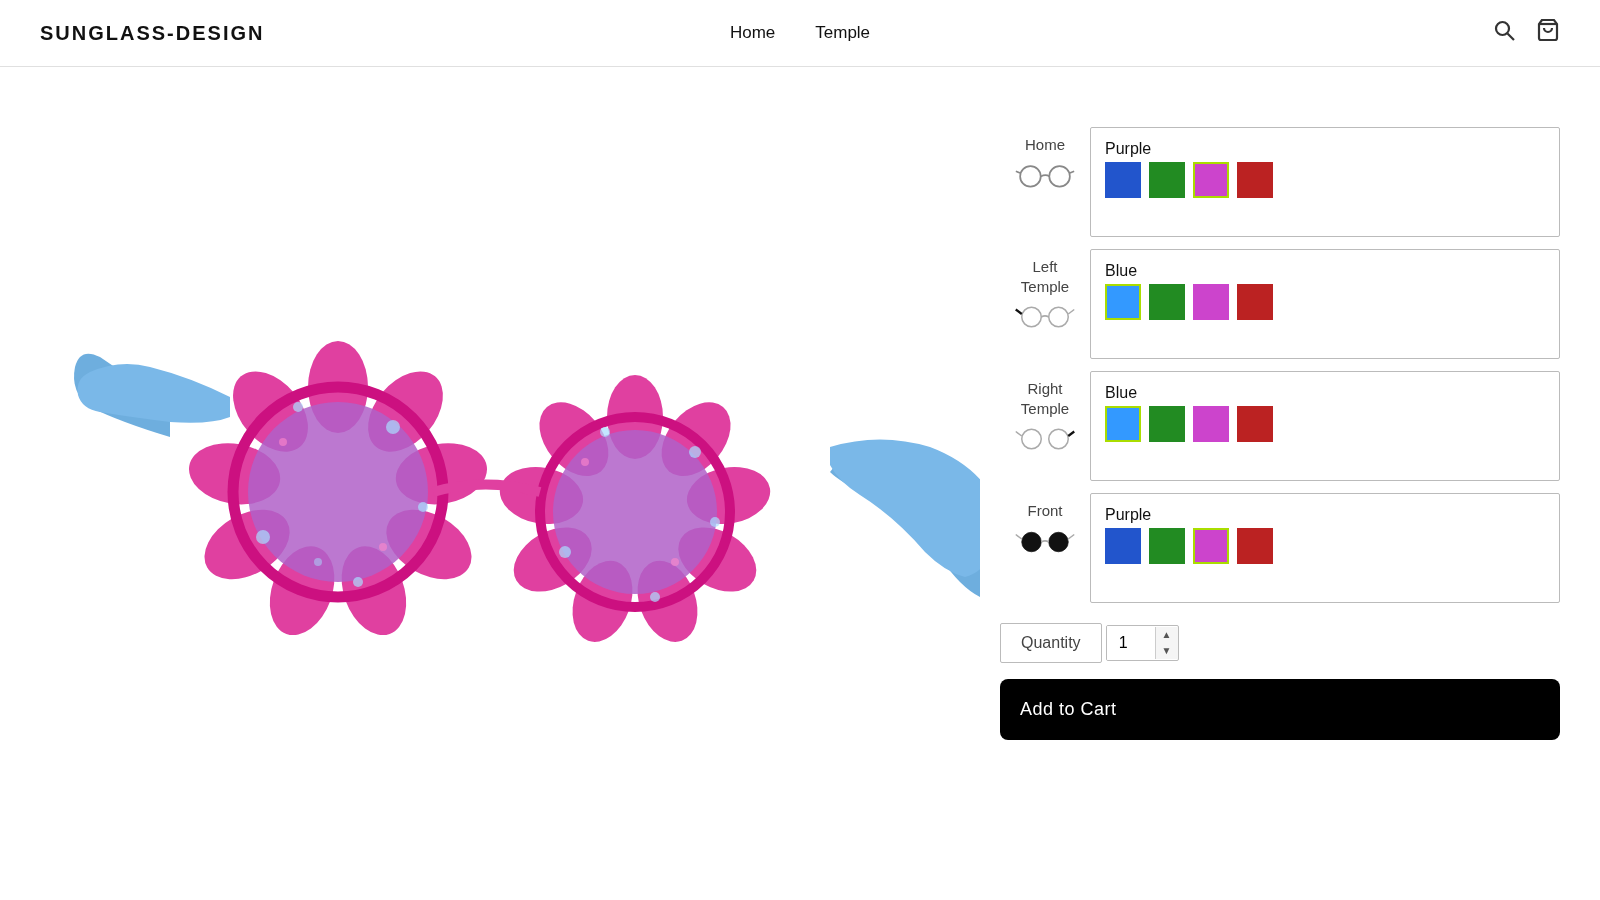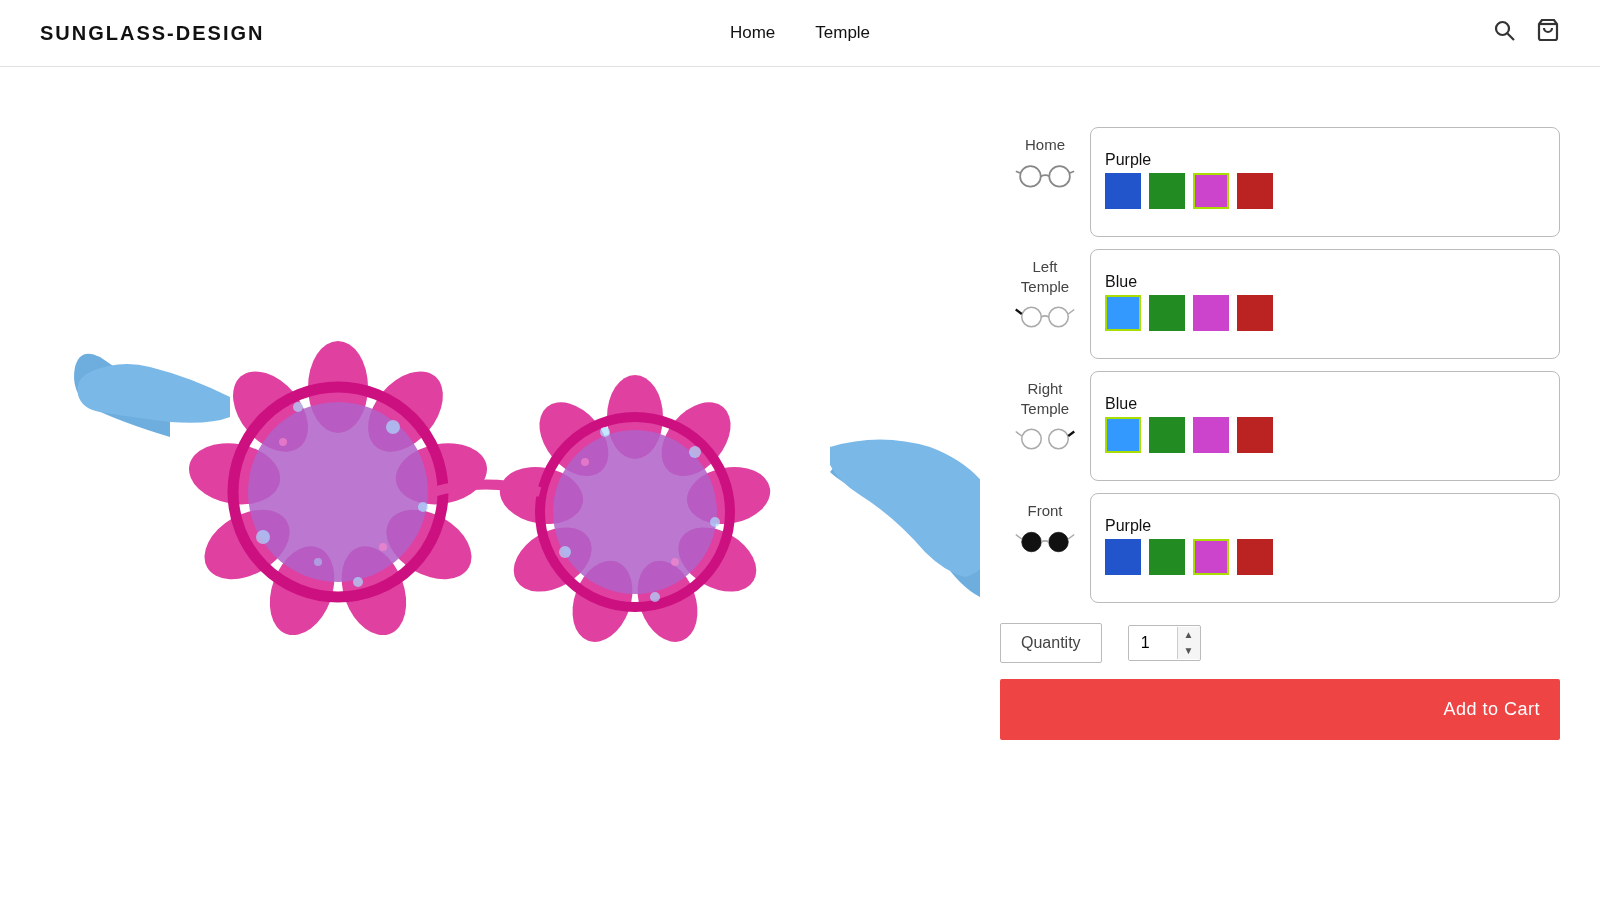--- a/index.html
+++ b/index.html
@@ -100,24 +100,24 @@
       text-align: center;
       line-height: 1.3;
     }
     .selector-icon {
       margin-top: 6px;
       width: 60px;
       height: 30px;
     }
     .selector-box {
       border: 1.5px solid #bbb;
-      border-radius: 8px;
+      border-radius: 2px;
       flex: 1;
       min-height: 110px;
-      padding: 23px 14px 14px 14px;
+      padding: 12px 14px 14px 14px;
       display: flex;
       flex-direction: column;
       gap: 4px;
     }
     .selected-color-name {
       font-size: 16px;
       font-family: Arial, sans-serif;
       color: #111;
       font-weight: 400;
     }
@@ -135,21 +135,21 @@
     }
     .swatch-blue { background: #2255cc; }
     .swatch-green { background: #228b22; }
     .swatch-red { background: #bb2222; }
     .swatch-purple { background: #cc44cc; }
 
     
     .quantity-row {
       display: flex;
       align-items: center;
-      gap: 26px;
+      gap: 4px;
       margin-top: 8px;
     }
     .quantity-label-box {
       border: 1.5px solid #bbb;
       border-radius: 2px;
       padding: 10px 20px;
       font-size: 16px;
       font-family: Arial, sans-serif;
       color: #444;
     }
@@ -179,29 +179,29 @@
       border: none;
       cursor: pointer;
       font-size: 10px;
       padding: 3px 6px;
       line-height: 1;
       color: #555;
     }
 
     
     .add-to-cart-btn {
-      background: #ef4444;
+      background: #000000;
       color: #fff;
       border: none;
-      border-radius: 2px;
+      border-radius: 8px;
       padding: 20px;
       font-size: 18px;
       font-family: Arial, sans-serif;
       cursor: pointer;
-      text-align: right;
+      text-align: left;
       width: 100%;
       margin-top: 4px;
       letter-spacing: 0.5px;
     }
 
     
     .glasses-icon-front, .glasses-icon-temple, .glasses-icon-lens {
       display: block;
     }
   </style>

